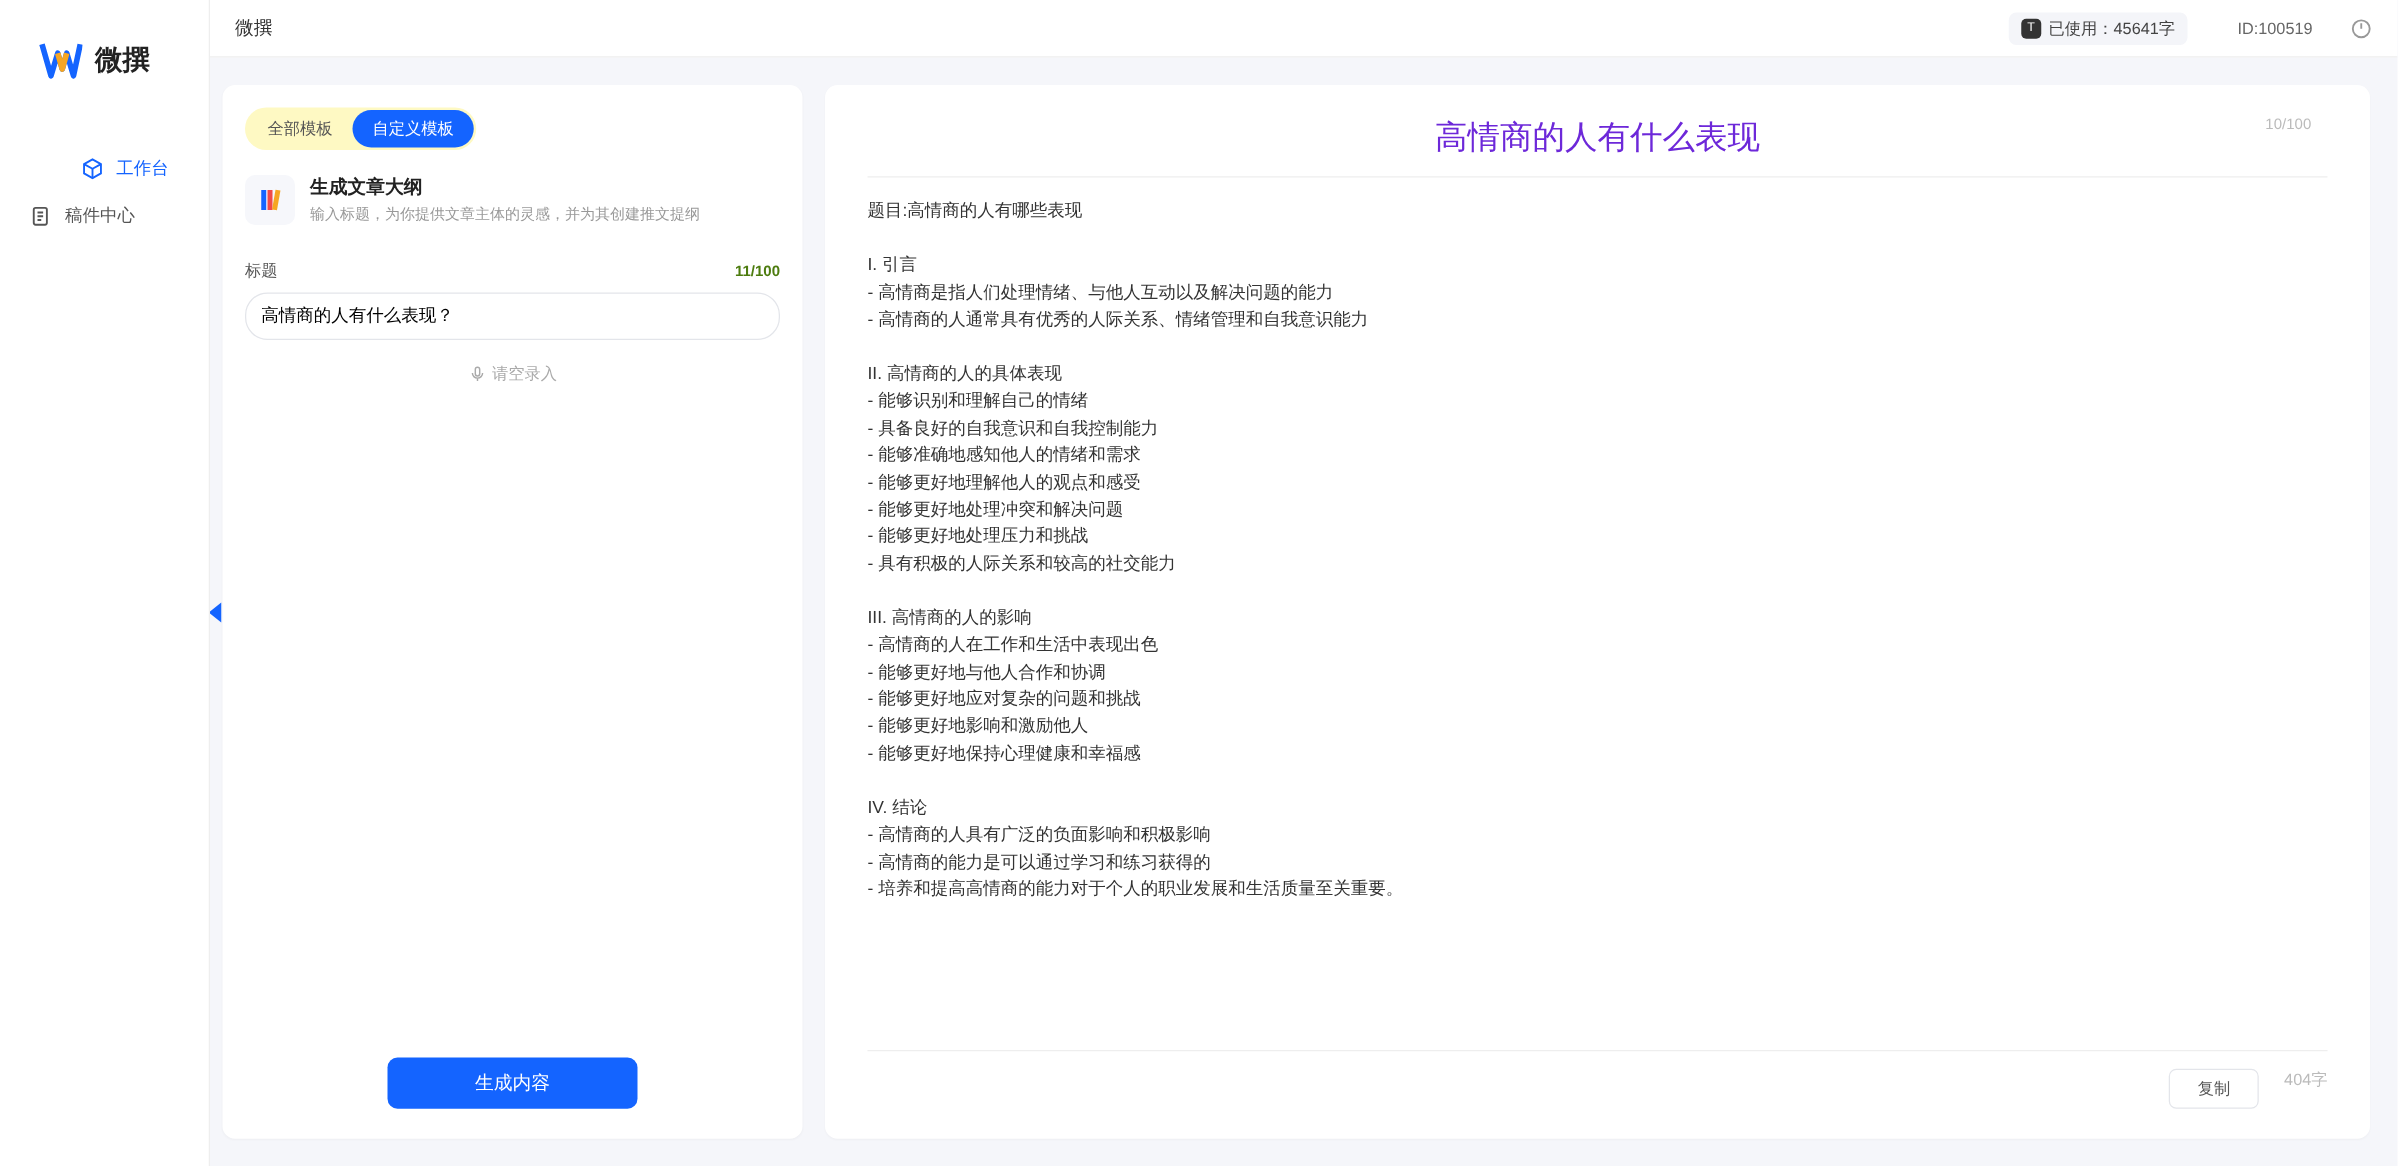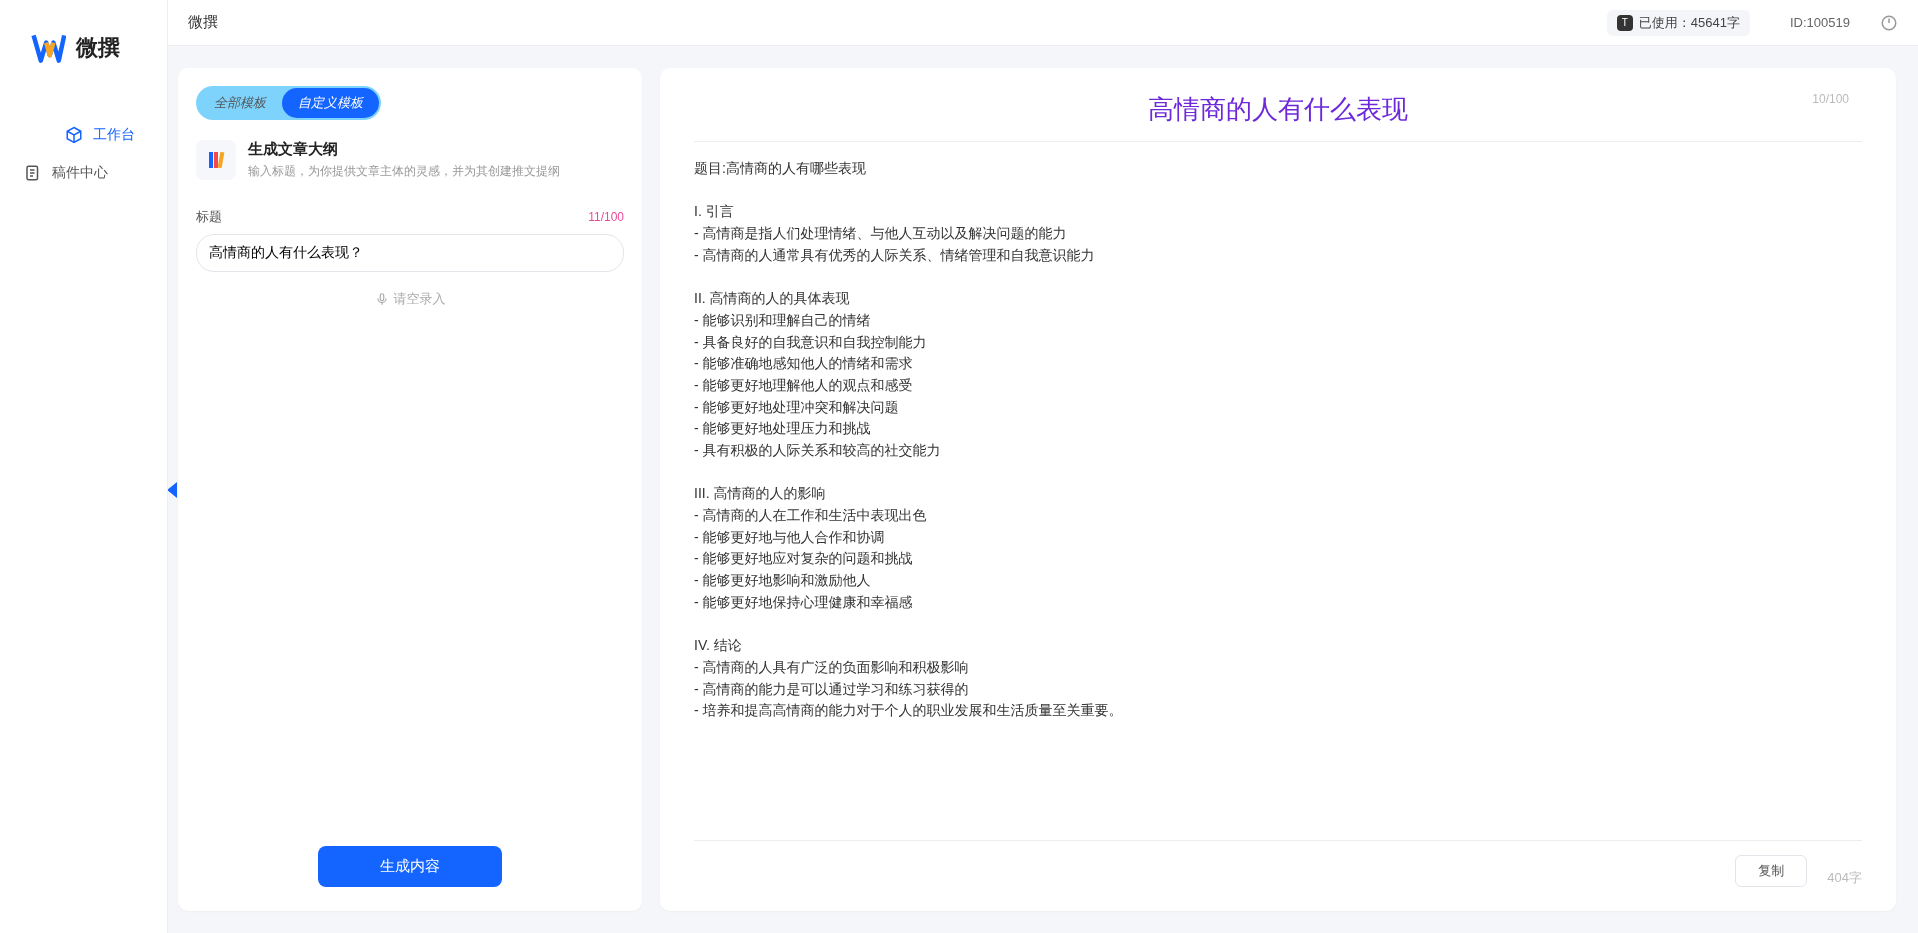--- a/index.html
+++ b/index.html
@@ -25,46 +25,46 @@
 .usage-chip .chip-icon { width: 16px; height: 16px; background: #333; color: #fff; border-radius: 4px; display: inline-flex; align-items: center; justify-content: center; font-size: 10px; margin-right: 6px; }
 .id-label { font-size: 13px; color: #666; margin-right: 30px; }
 .power-icon { color: #999; cursor: pointer; }
 
 .content { flex: 1; display: flex; gap: 18px; padding: 22px 22px 22px 10px; overflow: hidden; position: relative; }
 .collapse-handle { position: absolute; left: -3px; top: 50%; transform: translateY(-50%); cursor: pointer; z-index: 5; }
 
 .panel-left { width: 464px; background: #fff; border-radius: 10px; display: flex; flex-direction: column; padding: 18px 18px 24px 18px; box-shadow: 0 1px 2px rgba(0,0,0,0.03); }
 .panel-right { flex: 1; background: #fff; border-radius: 10px; display: flex; flex-direction: column; padding: 24px 34px; box-shadow: 0 1px 2px rgba(0,0,0,0.03); position: relative; }
 
-.pill-tabs { display: inline-flex; background: #7dd3fc; border-radius: 20px; padding: 2px; margin-bottom: 20px; align-self: flex-start; font-style: italic; }
+.pill-tabs { display: inline-flex; background: #fef9c3; border-radius: 20px; padding: 2px; margin-bottom: 20px; align-self: flex-start; }
 .pill-tab { padding: 6px 16px; border-radius: 18px; font-size: 13px; cursor: pointer; color: #555; }
 .pill-tab.active { background: #1464ff; color: #fff; }
 
 .template-row { display: flex; align-items: flex-start; gap: 12px; margin-bottom: 28px; }
 .template-icon { width: 40px; height: 40px; border-radius: 8px; background: #f6f7fb; display: flex; align-items: center; justify-content: center; flex-shrink: 0; }
 .template-title { font-size: 15px; font-weight: 600; color: #222; margin-bottom: 4px; }
 .template-desc { font-size: 12px; color: #999; }
 
 .field-label-row { display: flex; justify-content: space-between; align-items: center; margin-bottom: 8px; }
 .field-label { font-size: 13px; color: #555; }
-.char-counter { font-size: 12px; color: #ec4899; }
+.char-counter { font-size: 12px; color: #4d7c0f; font-weight: bold; }
 .title-input { width: 100%; border: 1px solid #e3e5ea; border-radius: 18px; padding: 10px 12px; font-size: 14px; outline: none; }
 
 .voice-row { display: flex; align-items: center; justify-content: center; color: #aaa; font-size: 13px; margin-top: 18px; cursor: pointer; }
 .voice-row svg { margin-right: 5px; }
 
 .left-spacer { flex: 1; }
-.gen-btn { width: 184px; align-self: center; background: #1464ff; color: #fff; border: none; border-radius: 8px; padding: 11px 0; font-size: 15px; cursor: pointer; }
+.gen-btn { width: 200px; align-self: center; background: #1464ff; color: #fff; border: none; border-radius: 8px; padding: 11px 0; font-size: 15px; cursor: pointer; }
 
 .doc-title-row { display: flex; align-items: baseline; justify-content: center; position: relative; margin-bottom: 6px; }
 .doc-title { font-size: 26px; font-weight: 400; color: #6d28d9; font-family: "SimSun","宋体",serif; }
 .doc-title-counter { position: absolute; right: 13px; font-size: 12px; color: #bbb; }
 .divider { height: 1px; background: #eee; margin: 8px 0 16px 0; }
 .doc-body { flex: 1; white-space: pre-wrap; font-size: 14px; line-height: 1.55; color: #333; overflow: auto; }
-.doc-footer { display: flex; align-items: flex-end; justify-content: flex-end; padding-top: 14px; border-top: 1px solid #eee; margin-top: 10px; }
+.doc-footer { display: flex; align-items: flex-start; justify-content: flex-end; padding-top: 14px; border-top: 1px solid #eee; margin-top: 10px; }
 .copy-btn { border: 1px solid #e3e5ea; background: #fff; border-radius: 6px; padding: 6px 22px; font-size: 13px; cursor: pointer; color: #555; margin-right: 20px; }
 .word-count { font-size: 13px; color: #bbb; }
 </style>
 </head>
 <body>
 
 <div class="app">
   <aside class="sidebar">
     <div class="logo-row">
       <svg class="logo-icon" viewBox="0 0 40 40">

